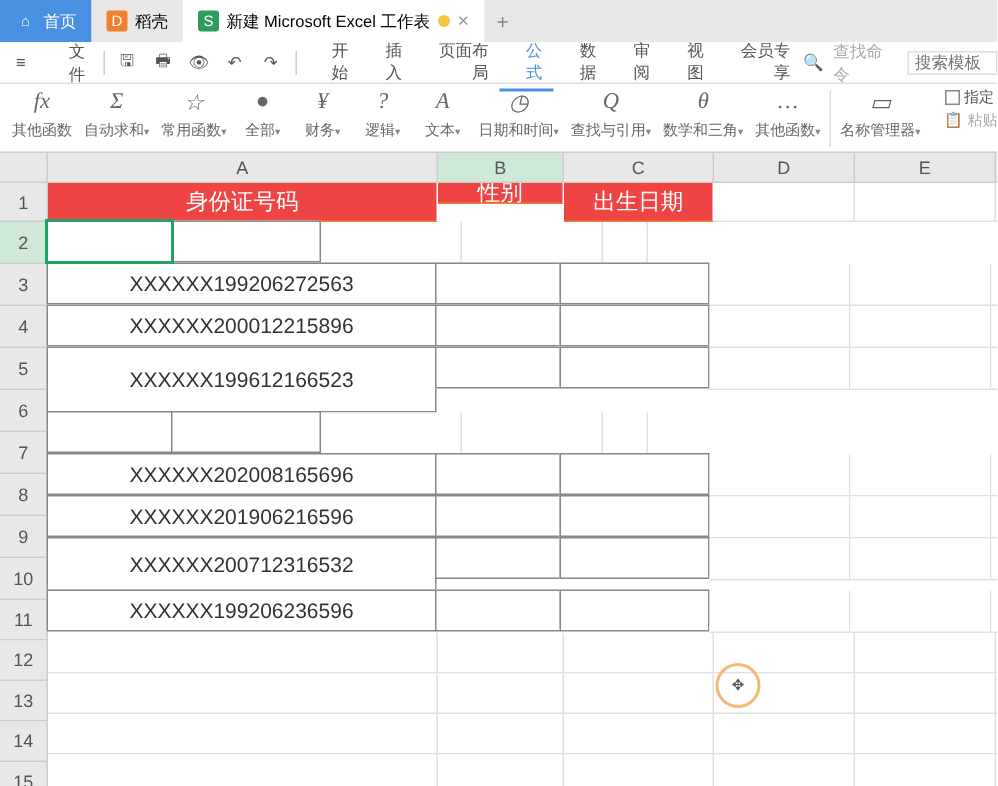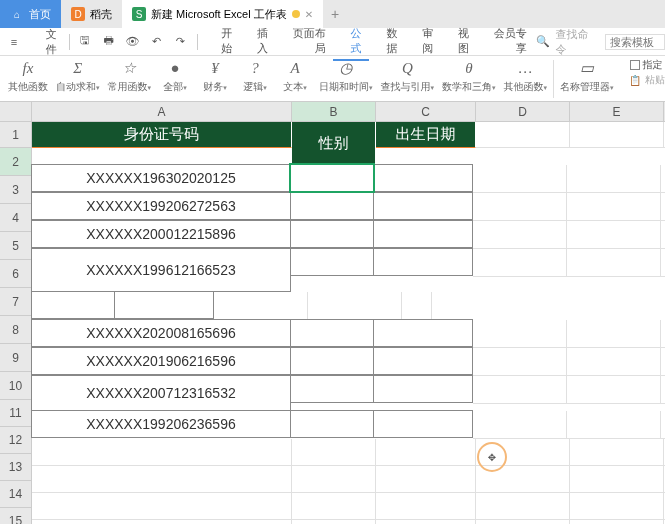--- a/index.html
+++ b/index.html
@@ -44,21 +44,21 @@
 .corner { position: absolute; left: 0; top: 0; width: 32px; height: 20px; background: #e8e8e8; border-right: 1px solid #ccc; border-bottom: 1px solid #ccc; }
 .colhdrs { position: absolute; left: 32px; top: 0; height: 20px; display: flex; }
 .colhdr { background: #e8e8e8; border-right: 1px solid #ccc; border-bottom: 1px solid #ccc; display: flex; align-items: center; justify-content: center; font-size: 12px; color: #555; }
 .colhdr.sel { background: #d0e8d8; }
 .rowhdrs { position: absolute; left: 0; top: 20px; width: 32px; }
 .rowhdr { background: #e8e8e8; border-right: 1px solid #ccc; border-bottom: 1px solid #ccc; display: flex; align-items: center; justify-content: center; font-size: 12px; color: #555; }
 .rowhdr.sel { background: #d0e8d8; }
 .cells { position: absolute; left: 32px; top: 20px; }
 .row { display: flex; }
 .cell { border-right: 1px solid #e0e0e0; border-bottom: 1px solid #e0e0e0; display: flex; align-items: center; justify-content: center; font-size: 14px; color: #333; background: #fff; overflow: hidden; }
-.cell.hdr { background: #14532d; color: #fff; font-size: 15px; border-right: 1px solid #fff; border-bottom: 1px solid #f08030; }
+.cell.hdr { background: #ef4444; color: #fff; font-size: 15px; border-right: 1px solid #fff; border-bottom: 1px solid #f08030; }
 .cell.bordered { border: 1px solid #888; margin: -1px 0 0 -1px; }
 .cell.selected { outline: 2px solid #1fa463; outline-offset: -1px; z-index: 5; position: relative; }
 
 
 .cursor-ring { position: absolute; width: 30px; height: 30px; border: 2px solid #f5b878; border-radius: 50%; display: flex; align-items: center; justify-content: center; pointer-events: none; z-index: 20; }
 .cursor-ring::after { content: '✥'; font-size: 10px; color: #555; }
 </style>
 </head>
 <body>
 
@@ -196,28 +196,27 @@
       <div class="rowhdr" style="height:28px">10</div>
       <div class="rowhdr" style="height:27px">11</div>
       <div class="rowhdr" style="height:27px">12</div>
       <div class="rowhdr" style="height:27px">13</div>
       <div class="rowhdr" style="height:27px">14</div>
       <div class="rowhdr" style="height:27px">15</div>
     </div>
     <div class="cells">
       <div class="row">
         <div class="cell hdr" style="width:260px;height:26px">身份证号码</div>
-        <div class="cell hdr" style="width:84px;height:43px">性别</div>
+        <div class="cell hdr" style="width:84px;height:14px">性别</div>
         <div class="cell hdr" style="width:100px;height:26px">出生日期</div>
         <div class="cell" style="width:94px;height:26px"></div>
         <div class="cell" style="width:94px;height:26px"></div>
         <div class="cell" style="width:30px;height:26px"></div>
       </div>
       <div class="row">
-        <div class="cell bordered" style="width:260px;height:28px">XXXXXX196302020125</div>
         <div class="cell bordered selected" style="width:84px;height:28px"></div>
         <div class="cell bordered" style="width:100px;height:28px"></div>
         <div class="cell" style="width:94px;height:28px"></div>
         <div class="cell" style="width:94px;height:28px"></div>
         <div class="cell" style="width:30px;height:28px"></div>
       </div>
       <div class="row">
         <div class="cell bordered" style="width:260px;height:28px">XXXXXX199206272563</div>
         <div class="cell bordered" style="width:84px;height:28px"></div>
         <div class="cell bordered" style="width:100px;height:28px"></div>

